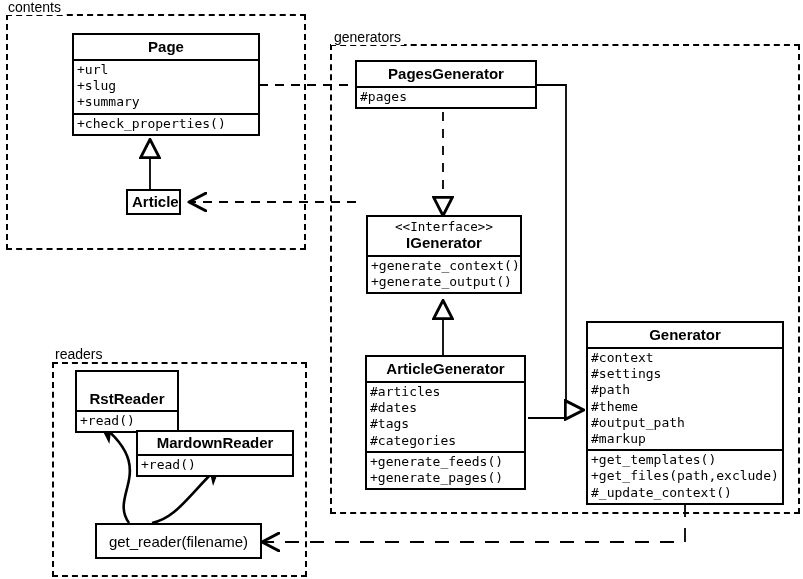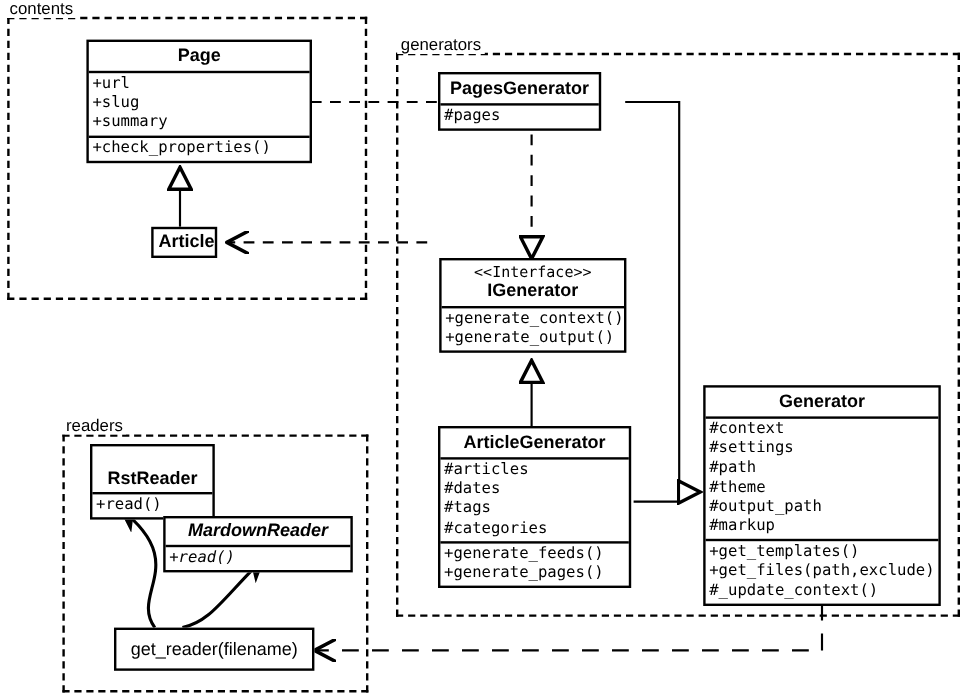--- a/index.html
+++ b/index.html
@@ -175,21 +175,21 @@
     </div>
     <div class="uml-compartment">
       <div class="uml-member">+check_properties()</div>
     </div>
   </div>
 
   <div class="uml-class" style="left:126px; top:189px; width:55px;">
     <div class="uml-title" style="padding:2px 4px 3px 4px;">Article</div>
   </div>
 
-  <div class="uml-class" style="left:365px; top:60px; width:136px;">
+  <div class="uml-class" style="left:355px; top:60px; width:182px;">
     <div class="uml-title">PagesGenerator</div>
     <div class="uml-compartment">
       <div class="uml-member">#pages</div>
     </div>
   </div>
 
   <div class="uml-class" style="left:366px; top:215px; width:156px;">
     <div class="uml-stereotype">&lt;&lt;Interface&gt;&gt;</div>
     <div class="uml-title">IGenerator</div>
     <div class="uml-compartment">
@@ -229,21 +229,21 @@
     </div>
   </div>
 
   <div class="uml-class" style="left:75px; top:370px; width:104px;">
     <div class="uml-title" style="padding:2px 4px 3px 4px;margin-top:16px;">RstReader</div>
     <div class="uml-compartment">
       <div class="uml-member">+read()</div>
     </div>
   </div>
 
-  <div class="uml-class" style="left:136px; top:430px; width:158px;font-style:italic;">
+  <div class="uml-class" style="left:136px; top:430px; width:158px;">
     <div class="uml-title" style="padding:2px 4px 3px 4px;">MardownReader</div>
     <div class="uml-compartment">
       <div class="uml-member">+read()</div>
     </div>
   </div>
 
   <div class="uml-func" style="left:95px; top:523px; width:167px; height:36px;">
     <span class="uml-func-label">get_reader(filename)</span>
   </div>
 

